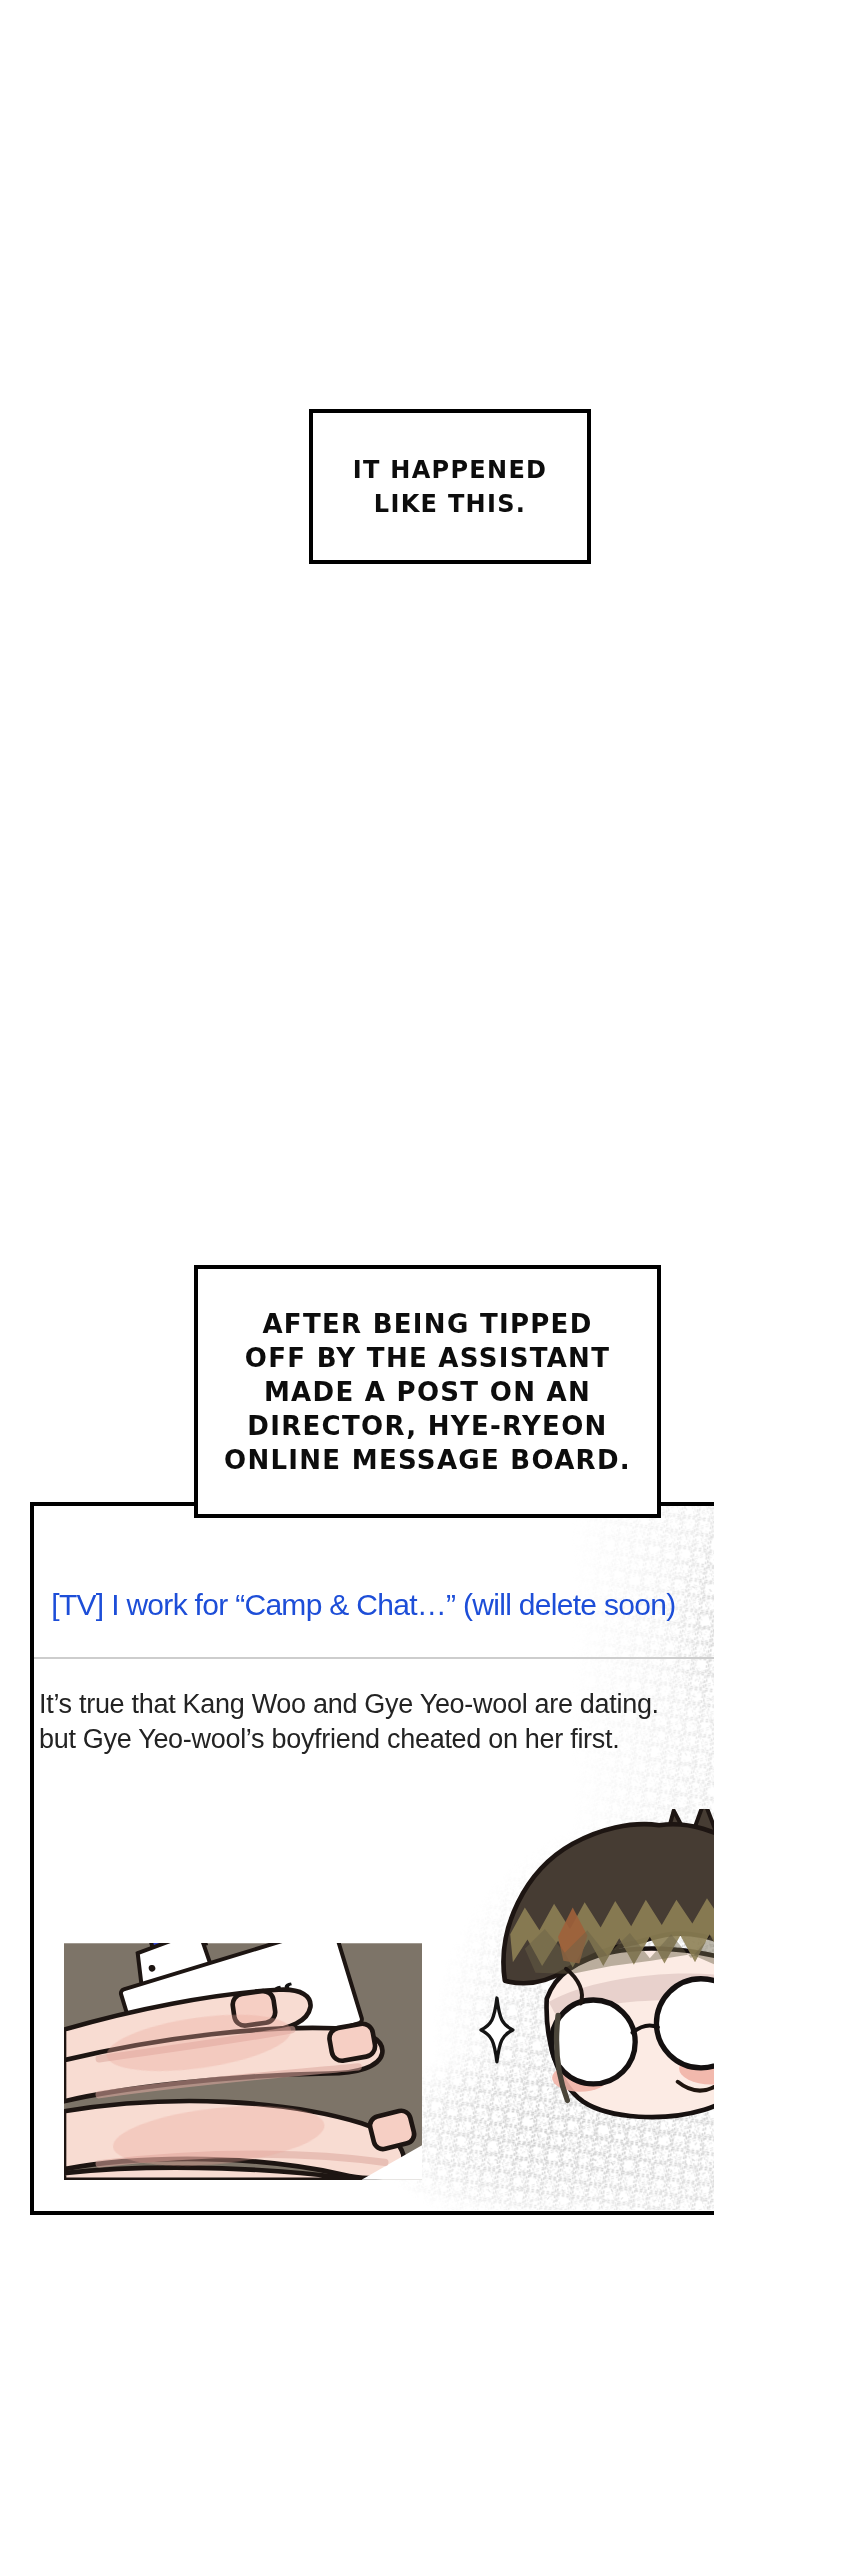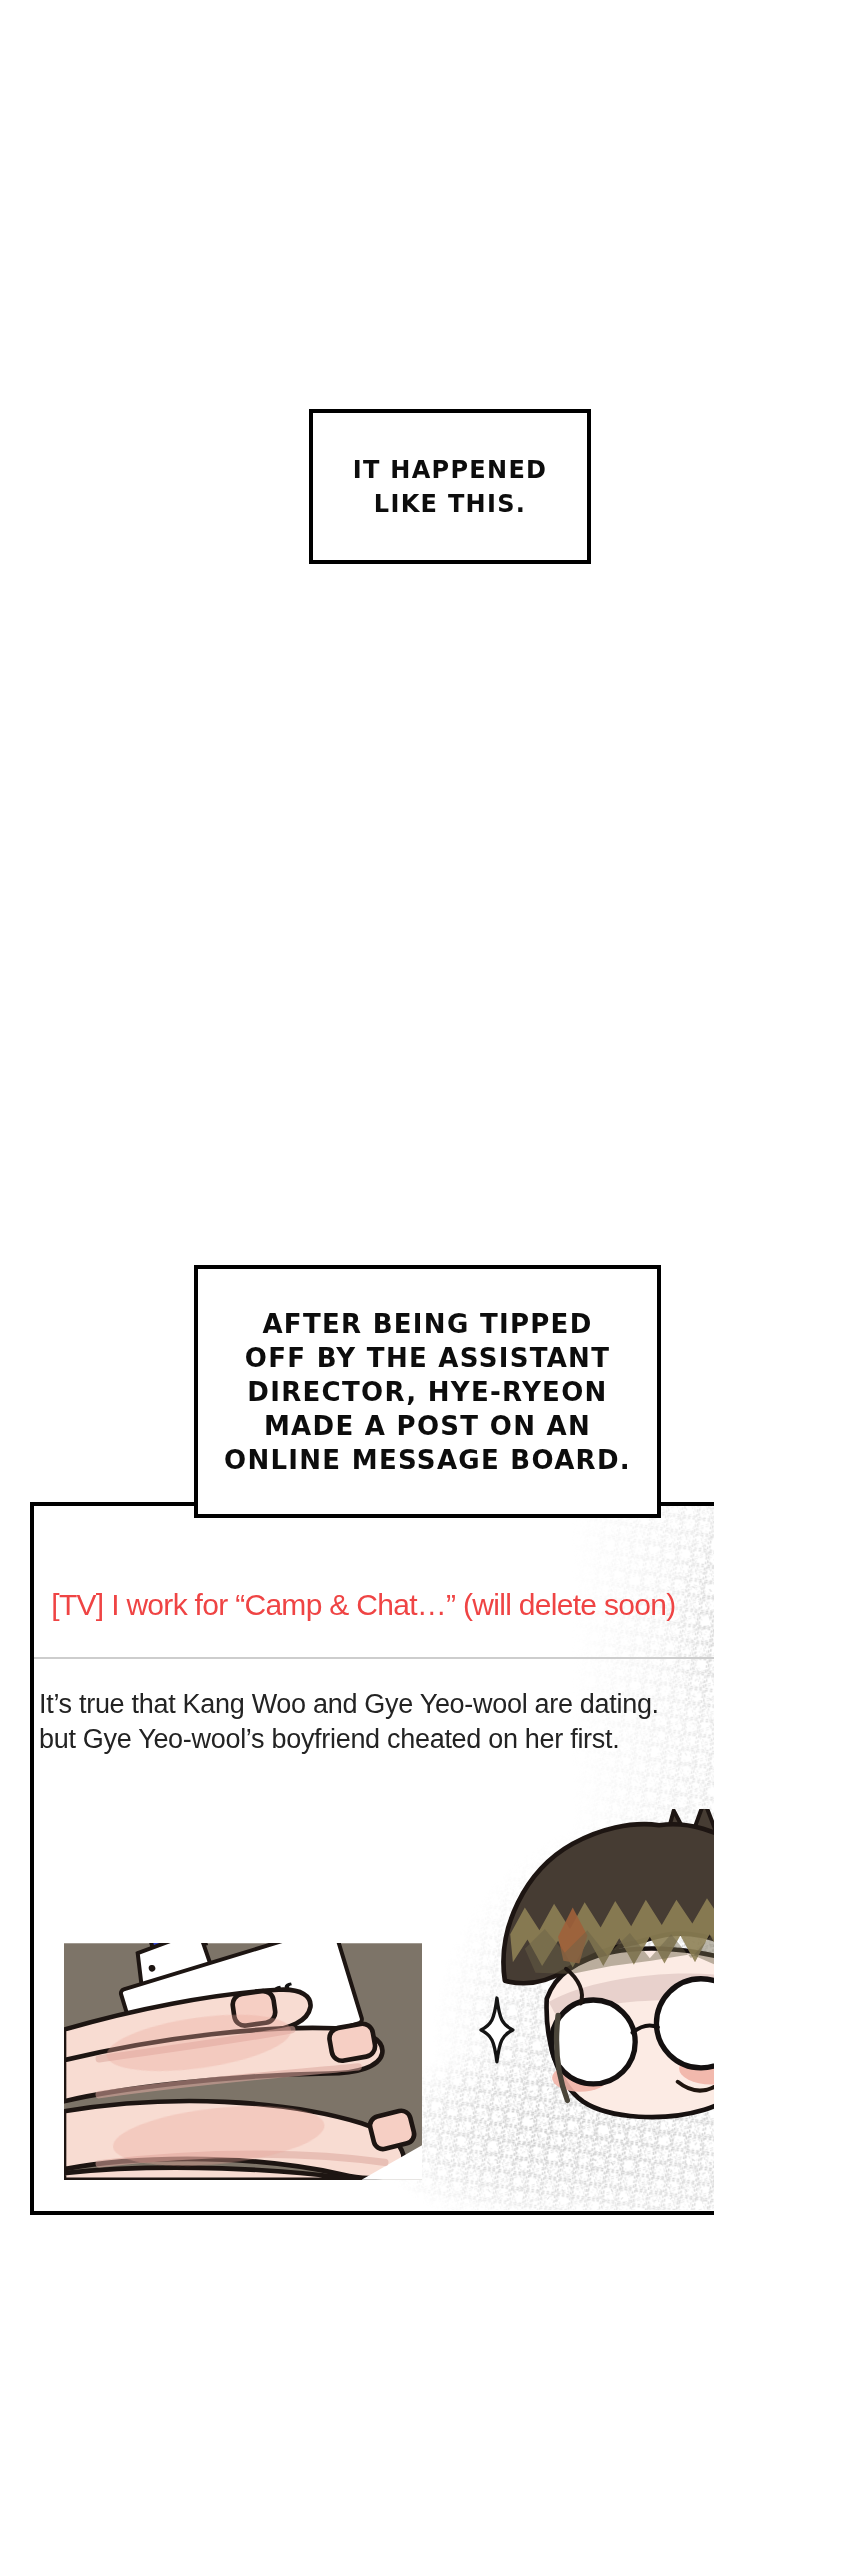--- a/index.html
+++ b/index.html
@@ -9,21 +9,21 @@
   .cbox{position:absolute;background:#ffffff;border:4px solid #000;box-sizing:border-box;
         display:flex;flex-direction:column;justify-content:center;align-items:center;
         text-align:center;font-weight:bold;color:#0d0d0d;z-index:5;
         font-family:"DejaVu Sans","Liberation Sans",sans-serif;}
   #caption1{left:309px;top:409px;width:282px;height:155px;font-size:24px;line-height:34px;letter-spacing:1.3px;}
   #caption2{left:194px;top:1265px;width:467px;height:253px;font-size:26px;line-height:34px;letter-spacing:1.3px;}
   
   #panel{position:absolute;left:30px;top:1502px;width:793px;height:713px;background:#fff;
          border:4.7px solid #000;box-sizing:border-box;overflow:hidden;z-index:2;}
   #panel .abs{position:absolute;}
-  #post-title{left:17.3px;top:82px;font-size:30px;color:#ef4444;white-space:nowrap;letter-spacing:-0.7px;}
+  #post-title{left:17.3px;top:82px;font-size:30px;color:#1d4ed8;white-space:nowrap;letter-spacing:-0.7px;}
   #divider{left:0;top:151px;width:784px;height:2px;background:#cdcdcd;}
   .bodytext{font-size:27px;line-height:35px;color:#232323;white-space:nowrap;letter-spacing:-0.3px;}
   #body1{left:5px;top:181px;}
   #body2{left:32px;top:297px;}
   #texture{left:0;top:0;}
   #inset{left:30px;top:437px;}
   #face{left:431px;top:303px;}
 </style>
 </head>
 <body>
@@ -31,22 +31,22 @@
 <div id="page">
 
   <div id="caption1" class="cbox">
     <div>IT HAPPENED</div>
     <div>LIKE THIS.</div>
   </div>
 
   <div id="caption2" class="cbox">
     <div>AFTER BEING TIPPED</div>
     <div>OFF BY THE ASSISTANT</div>
+    <div>MADE A POST ON AN</div>
     <div>DIRECTOR, HYE-RYEON</div>
-    <div>MADE A POST ON AN</div>
     <div>ONLINE MESSAGE BOARD.</div>
   </div>
 
   <div id="panel">
 
     <svg id="texture" class="abs" width="784" height="704" viewBox="52 2265 1178 1058">
       <defs>
         <pattern id="p1" width="23" height="23" patternUnits="userSpaceOnUse" patternTransform="rotate(8)">
           <rect x="1" y="1" width="20" height="20" fill="none" stroke="#c3c3c3" stroke-width="2.4" stroke-dasharray="4 3"></rect>
         </pattern>

